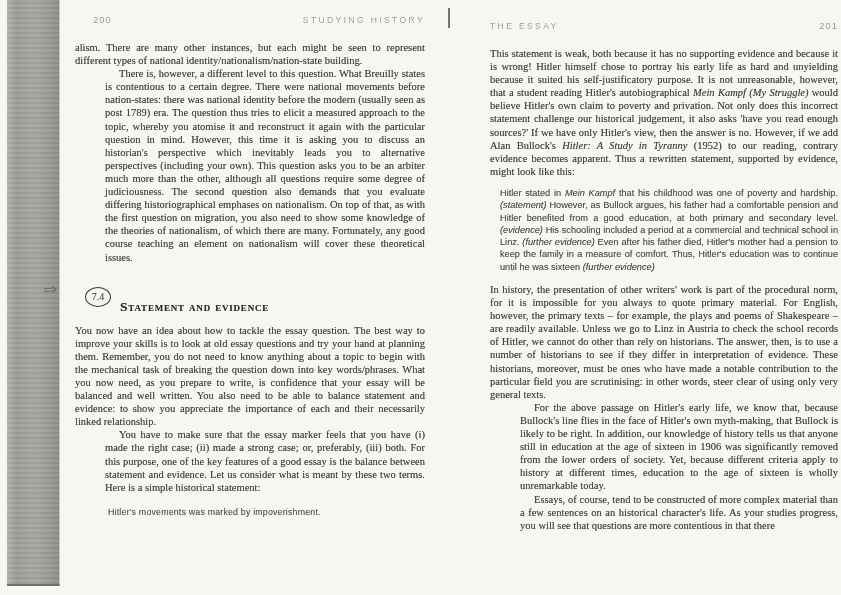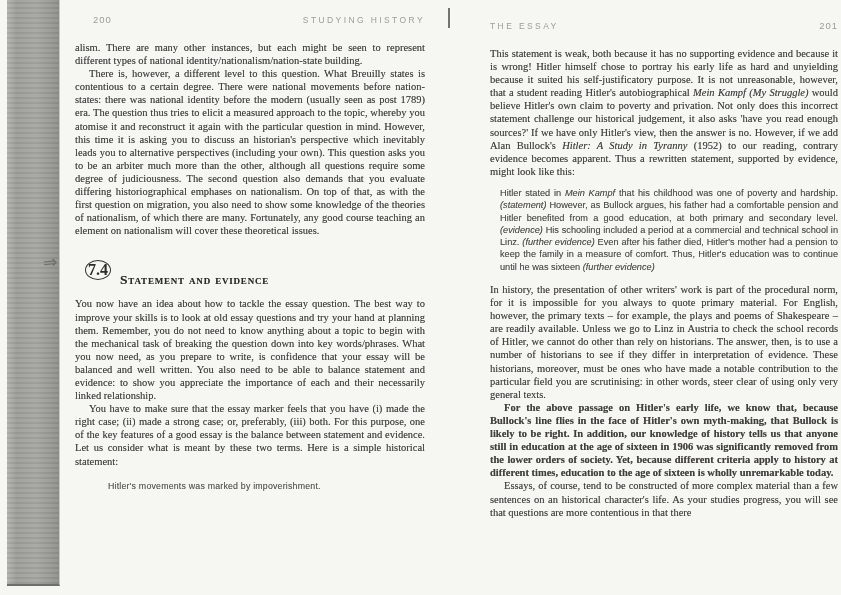--- a/index.html
+++ b/index.html
@@ -28,53 +28,53 @@
     font-family:"Liberation Sans", sans-serif;
     font-size:8.5px;letter-spacing:2.4px;color:#9c9c97;
     margin-bottom:16px;
   }
   .running-head .pagenum{letter-spacing:1px;font-size:9.5px;}
   .page-left .running-head{padding-left:18px;}
   p.body{
     margin:0;font-size:10.5px;line-height:13.1px;text-align:justify;
     color:#403f3c;text-shadow:0 0 .5px rgba(64,63,60,.55);
   }
-  p.body.indent{text-indent:14px;}
+  p.body.indent{text-indent:14px;margin-left:30px;}
   .section-head{
     position:relative;display:flex;align-items:center;gap:9px;
     margin:15px 0 9px 10px;
   }
   .margin-arrow{
     position:absolute;left:-42px;top:0px;
     color:#6e6d69;font-size:17px;transform:rotate(-6deg);
     font-family:"DejaVu Sans", sans-serif;
   }
   .section-circle{
     display:inline-flex;align-items:center;justify-content:center;
     min-width:26px;height:20px;border:1.4px solid #34332f;border-radius:50%;
-    font-weight:bold;font-size:16px;color:#2c2b28;padding:0 2px;
+    font-weight:normal;font-size:10px;color:#2c2b28;padding:0 2px;
     box-sizing:border-box;
   }
   .section-title{
     font-weight:bold;font-variant:small-caps;font-size:13.5px;
     letter-spacing:.8px;color:#2c2b28;text-shadow:0 0 .4px rgba(44,43,40,.5);margin-top:20px;
   }
   .quote-line{
     margin:13px 0 0 33px;
     font-family:"Liberation Sans", sans-serif;
     font-size:8.8px;color:#55544f;letter-spacing:.2px;
     text-shadow:0 0 .5px rgba(85,84,79,.45);
   }
   .extract{
     margin:9px 0 10px 10px;
     font-family:Liberation Sans, sans-serif;
     font-size:9.2px;line-height:12.3px;text-align:justify;
     color:#4c4b47;text-shadow:0 0 .5px rgba(76,75,71,.45);
   }
-  .gap-top{margin-top:9px;font-weight:bold;}
+  .gap-top{margin-top:9px;}
 </style>
 </head>
 <body>
 
 <div class="scan-edge"></div>
 <div class="scan-tick"></div>
 
 <div class="page page-left">
   <div class="running-head">
     <span class="pagenum">200</span>

